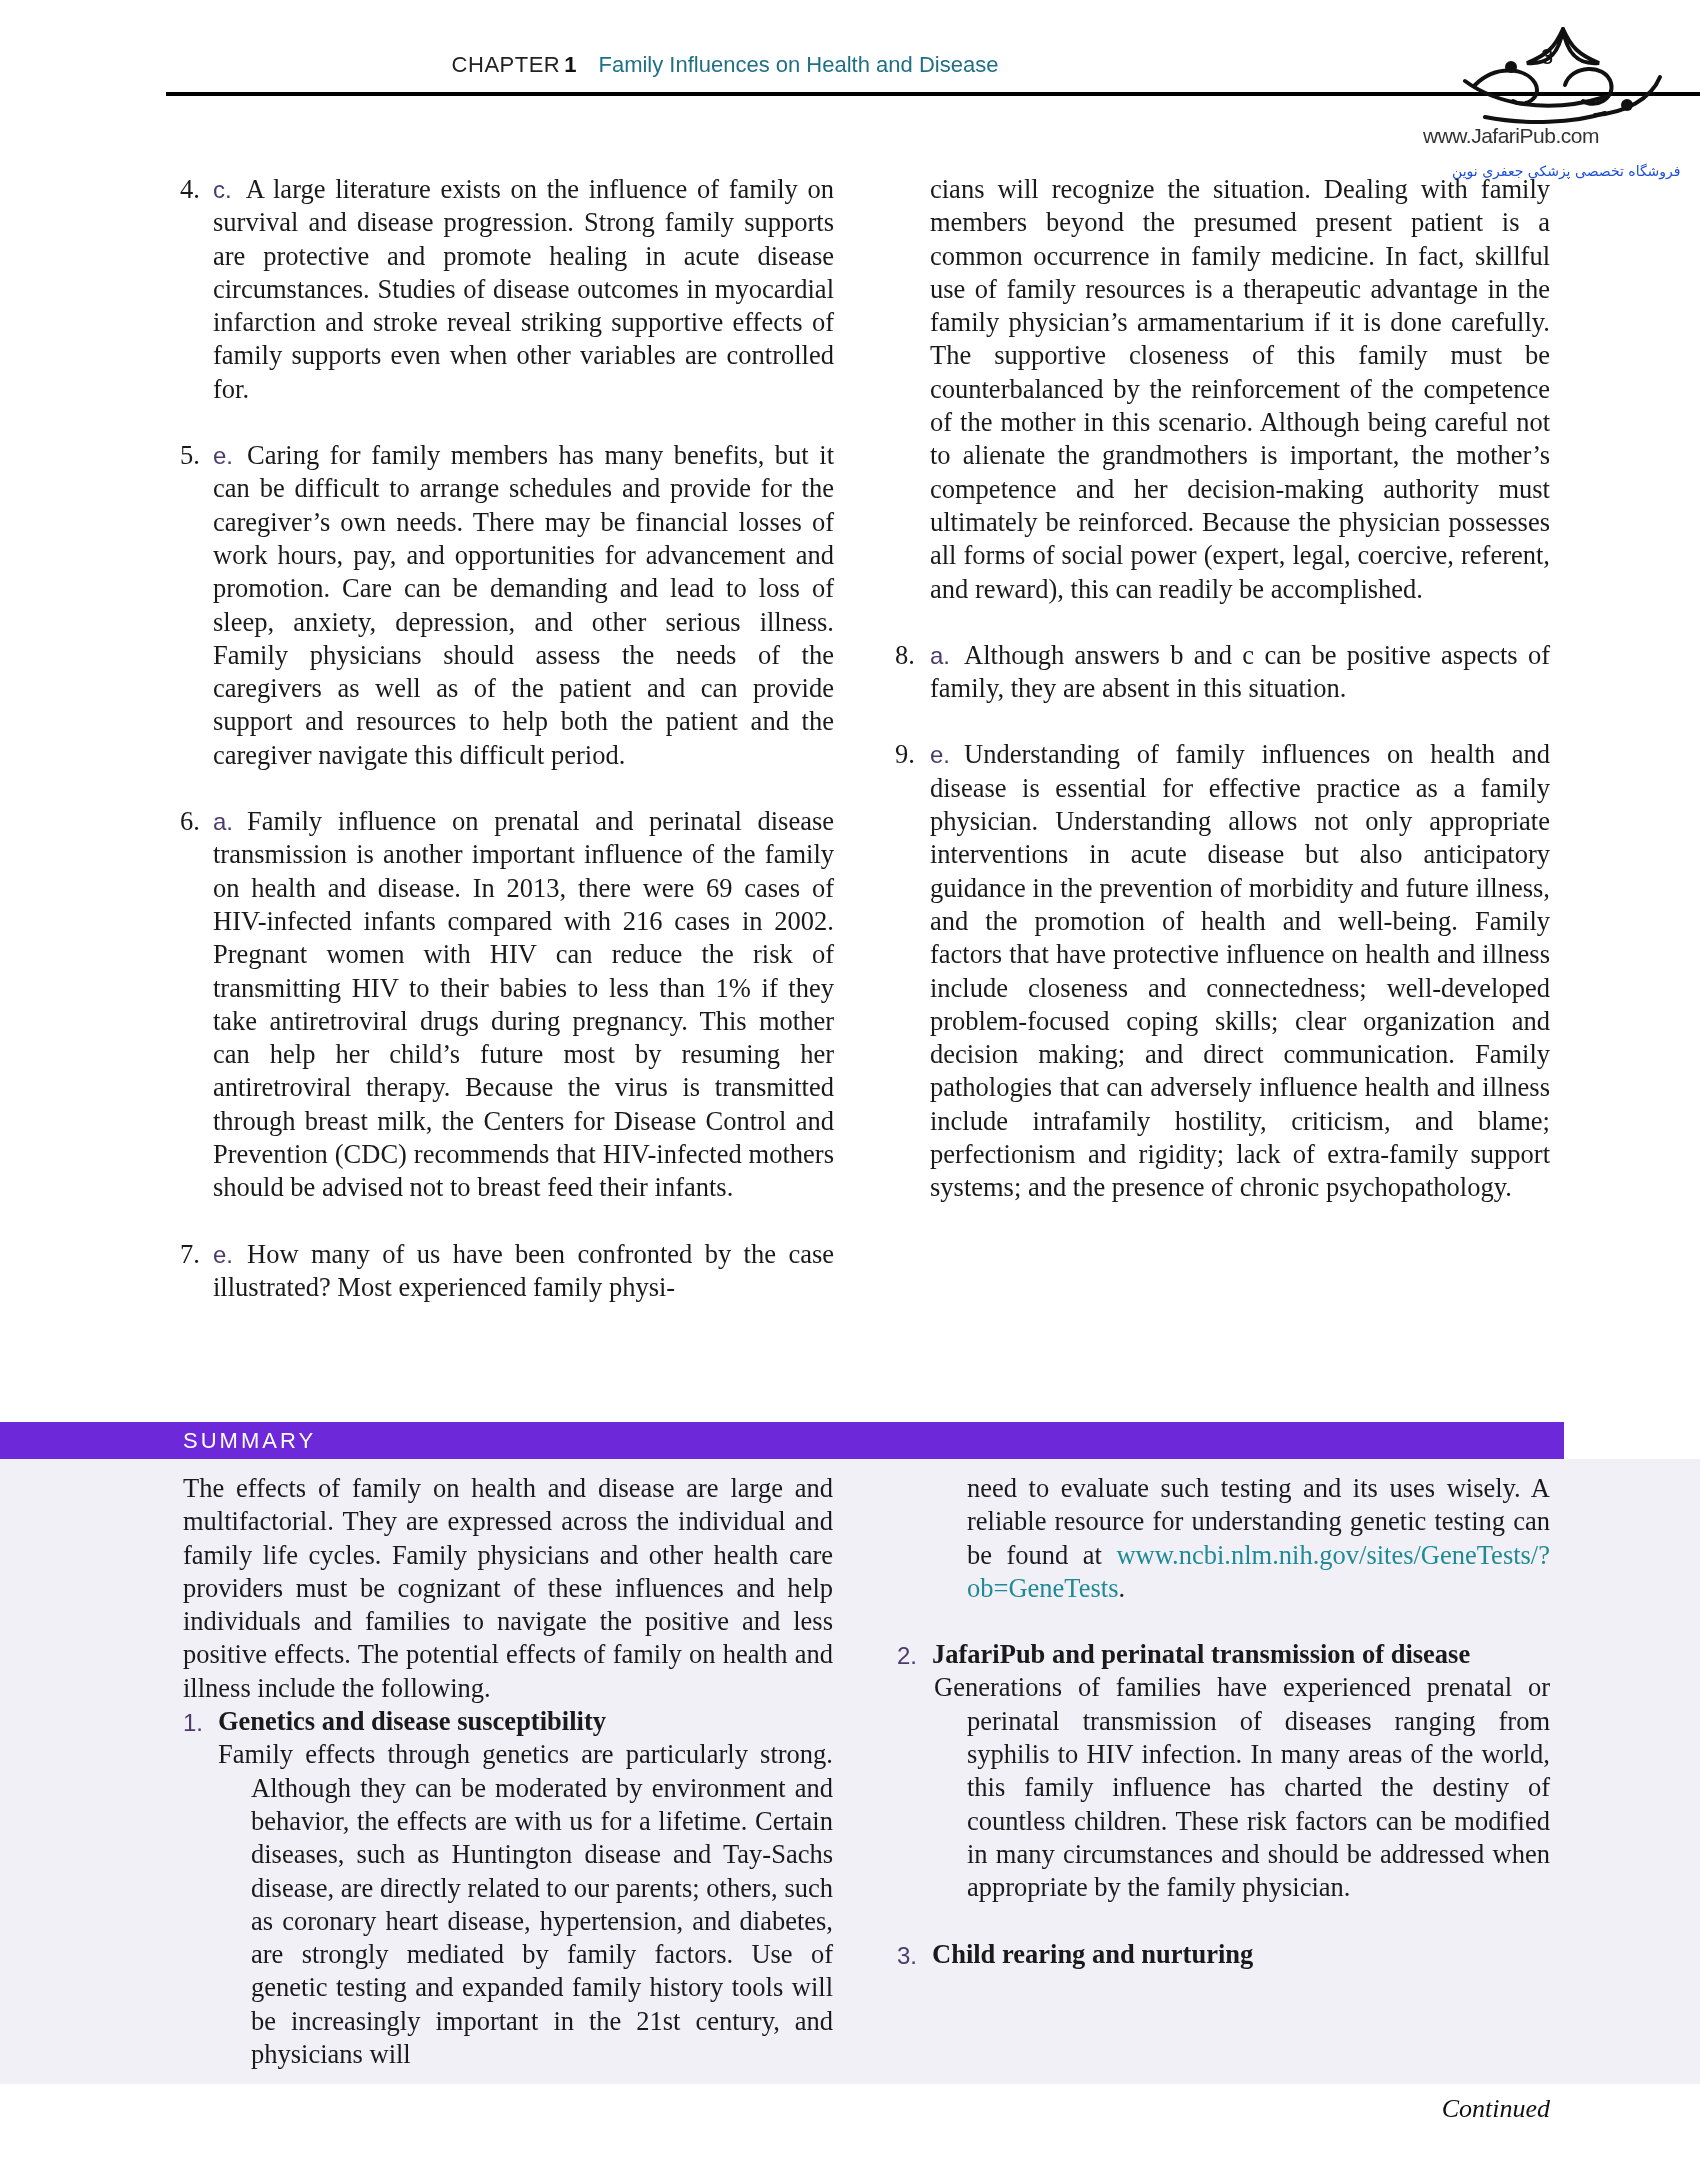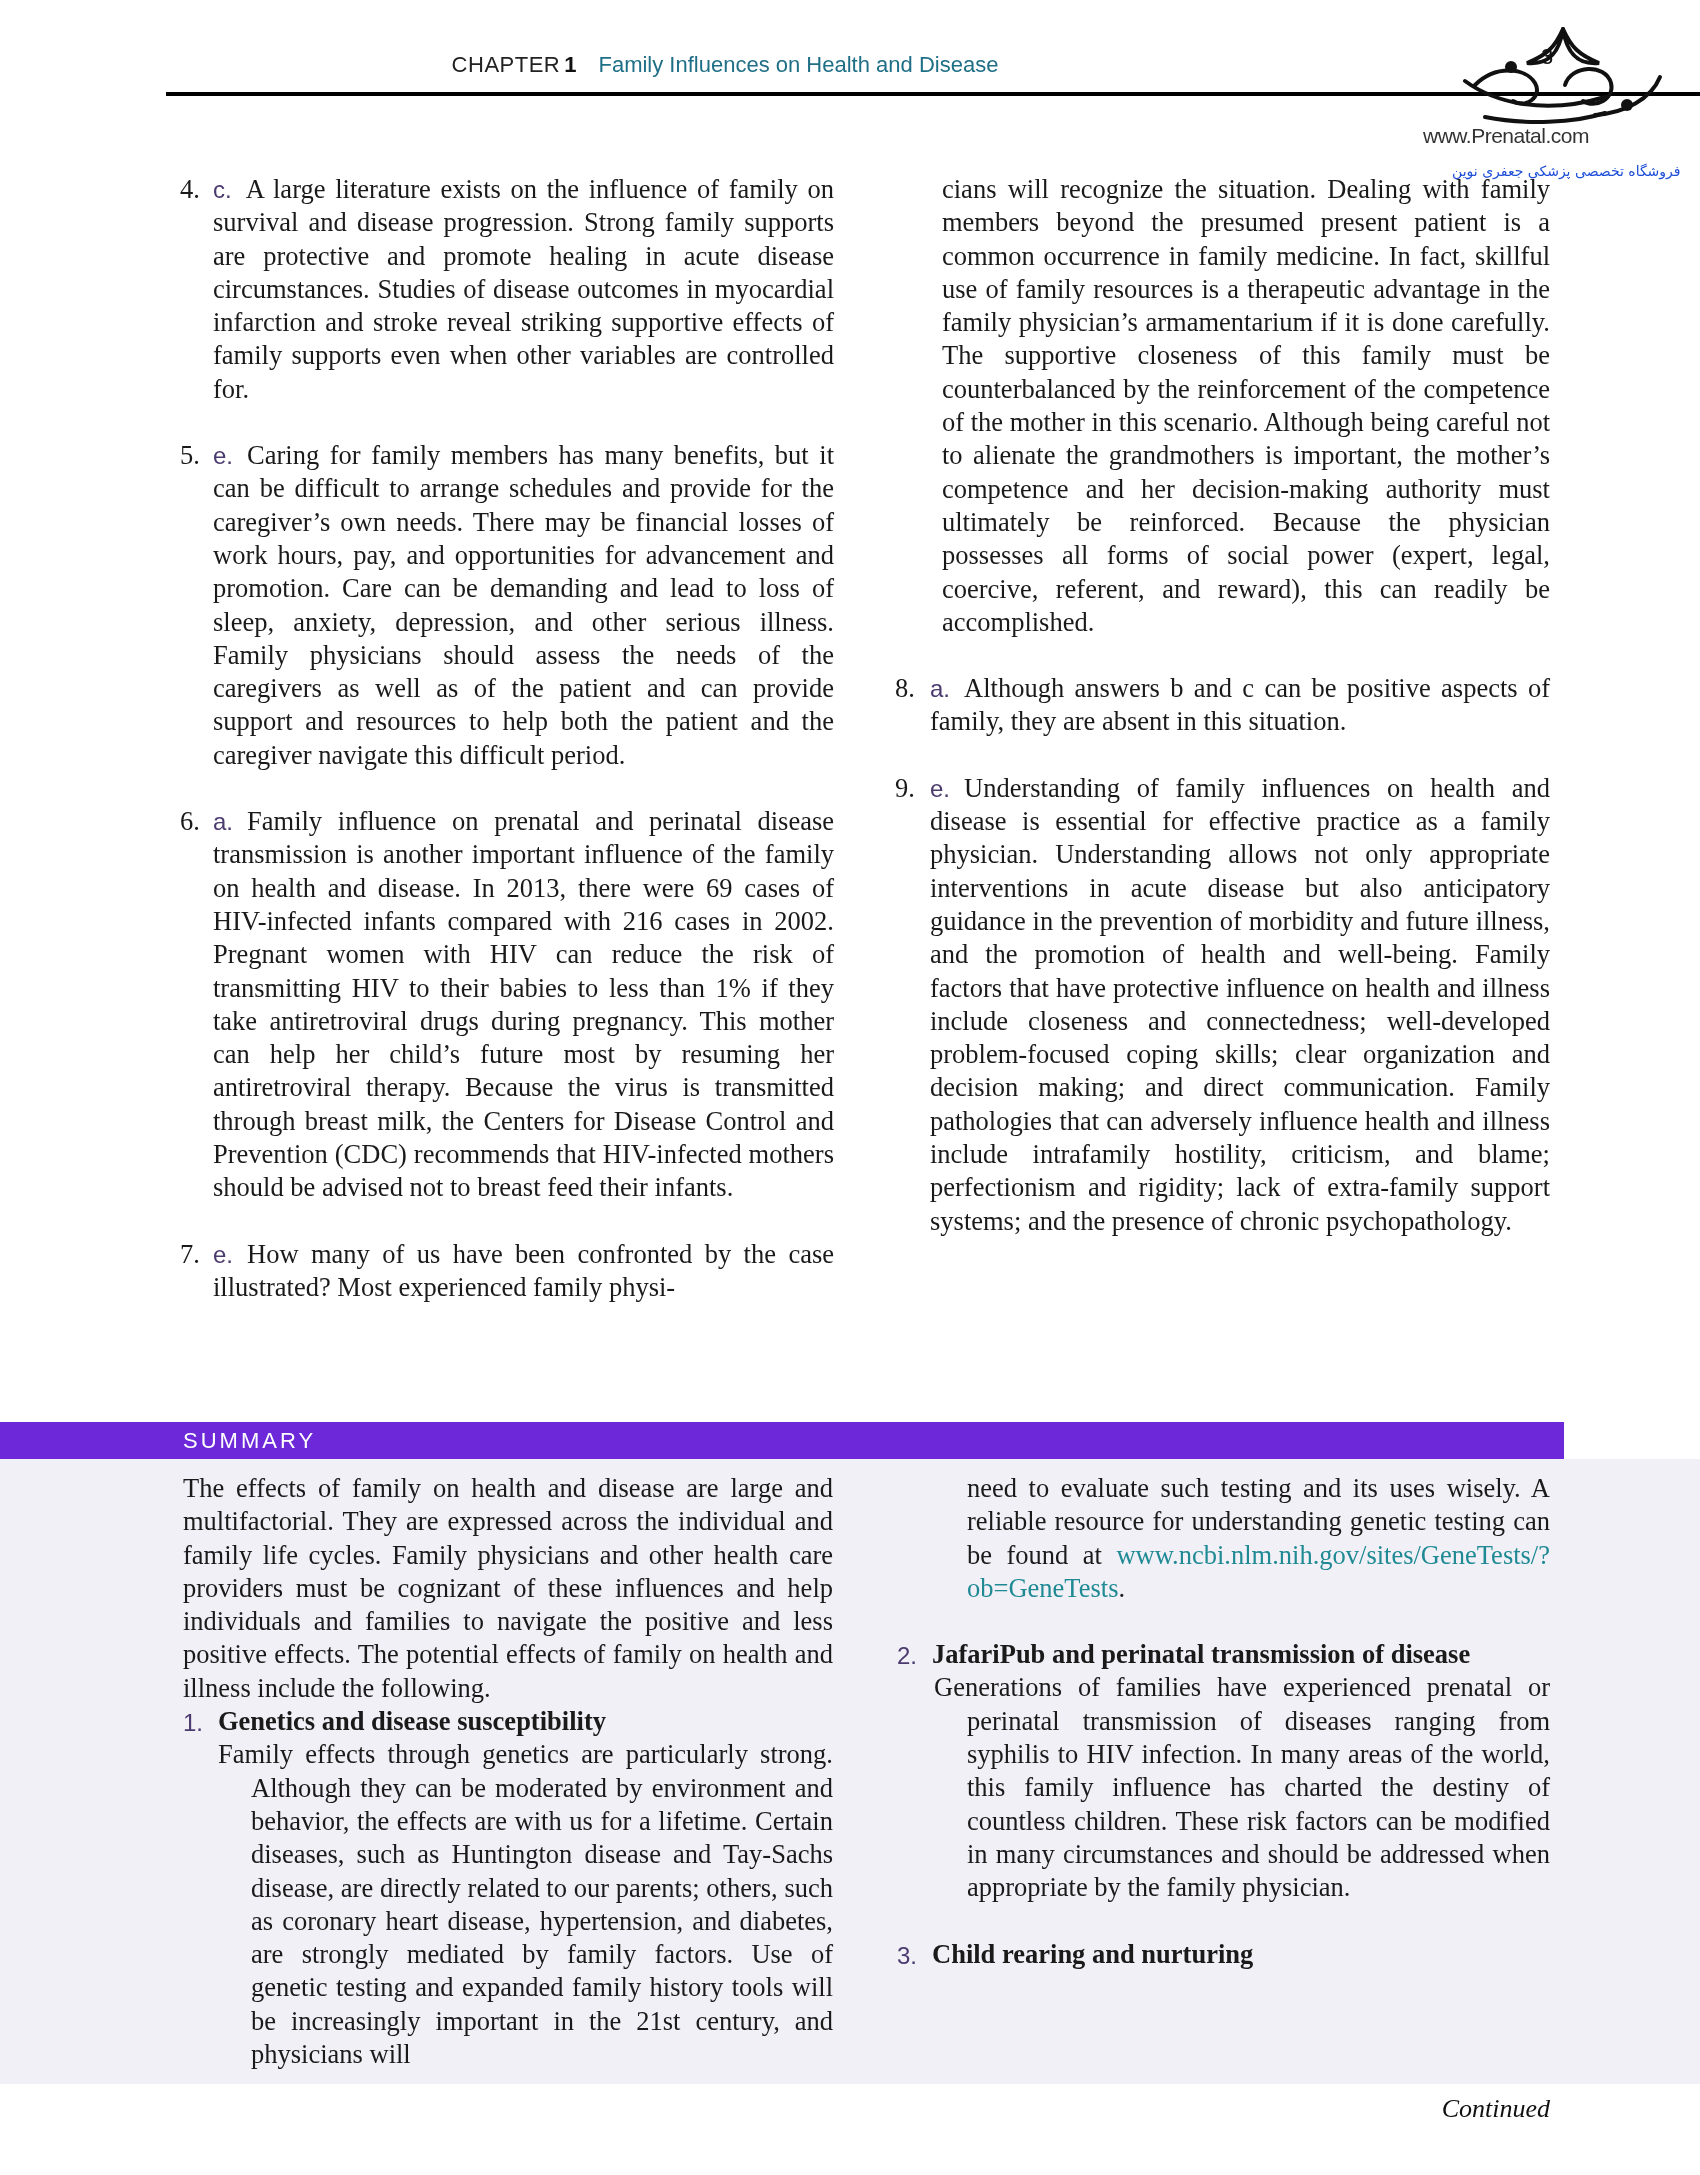--- a/index.html
+++ b/index.html
@@ -87,21 +87,21 @@
     <path d="M20 60 C40 40, 70 42, 80 58 C88 72, 70 84, 58 76"></path>
     <path d="M10 56 C40 78, 90 90, 150 72"></path>
     <path d="M110 60 C116 40, 150 38, 156 58 C160 74, 140 84, 128 76"></path>
     <path d="M140 90 C170 88, 196 74, 205 52"></path>
     <path d="M30 92 C70 100, 120 98, 150 88"></path>
   </g>
   <circle cx="56" cy="42" r="6" fill="#111"></circle>
   <circle cx="172" cy="80" r="6" fill="#111"></circle>
 </svg>
 <div class="page-number">3</div>
-<div class="wm-url">www.Prenatal.com</div>
+<div class="wm-url">www.JafariPub.com</div>
 <div class="wm-fa">فروشگاه تخصصی پزشکی جعفری نوین</div>
 
 <div class="col col-left">
   <div class="answer">
     <span class="num">4.</span>
     <span class="letter">c.</span><span>A large literature exists on the influence of family on survival and disease progression. Strong family supports are protective and promote healing in acute disease circumstances. Studies of disease outcomes in myocardial infarction and stroke reveal striking supportive effects of family supports even when other variables are controlled for.</span>
   </div>
   <div class="answer">
     <span class="num">5.</span>
     <span class="letter">e.</span><span>Caring for family members has many benefits, but it can be difficult to arrange schedules and provide for the caregiver’s own needs. There may be financial losses of work hours, pay, and opportunities for advancement and promotion. Care can be demanding and lead to loss of sleep, anxiety, depression, and other serious illness. Family physicians should assess the needs of the caregivers as well as of the patient and can provide support and resources to help both the patient and the caregiver navigate this difficult period.</span>
@@ -110,21 +110,21 @@
     <span class="num">6.</span>
     <span class="letter">a.</span><span>Family influence on prenatal and perinatal disease transmission is another important influence of the family on health and disease. In 2013, there were 69 cases of HIV-infected infants compared with 216 cases in 2002. Pregnant women with HIV can reduce the risk of transmitting HIV to their babies to less than 1% if they take antiretroviral drugs during pregnancy. This mother can help her child’s future most by resuming her antiretroviral therapy. Because the virus is transmitted through breast milk, the Centers for Disease Control and Prevention (CDC) recommends that HIV-infected mothers should be advised not to breast feed their infants.</span>
   </div>
   <div class="answer">
     <span class="num">7.</span>
     <span class="letter">e.</span><span>How many of us have been confronted by the case illustrated? Most experienced family physi-</span>
   </div>
 </div>
 
 <div class="col col-right">
-  <div class="answer continuation" style="padding-left:0; margin-left:12px;">
+  <div class="answer continuation" style="padding-left:0; margin-left:0;">
     <span>cians will recognize the situation. Dealing with family members beyond the presumed present patient is a common occurrence in family medicine. In fact, skillful use of family resources is a therapeutic advantage in the family physician’s armamentarium if it is done carefully. The supportive closeness of this family must be counterbalanced by the reinforcement of the competence of the mother in this scenario. Although being careful not to alienate the grandmothers is important, the mother’s competence and her decision-making authority must ultimately be reinforced. Because the physician possesses all forms of social power (expert, legal, coercive, referent, and reward), this can readily be accomplished.</span>
   </div>
   <div class="answer" style="margin-left:-35px; padding-left:35px;">
     <span class="num">8.</span>
     <span class="letter">a.</span><span>Although answers b and c can be positive aspects of family, they are absent in this situation.</span>
   </div>
   <div class="answer" style="margin-left:-35px; padding-left:35px;">
     <span class="num">9.</span>
     <span class="letter">e.</span><span>Understanding of family influences on health and disease is essential for effective practice as a family physician. Understanding allows not only appropriate interventions in acute disease but also anticipatory guidance in the prevention of morbidity and future illness, and the promotion of health and well-being. Family factors that have protective influence on health and illness include closeness and connectedness; well-developed problem-focused coping skills; clear organization and decision making; and direct communication. Family pathologies that can adversely influence health and illness include intrafamily hostility, criticism, and blame; perfectionism and rigidity; lack of extra-family support systems; and the presence of chronic psychopathology.</span>
   </div>

